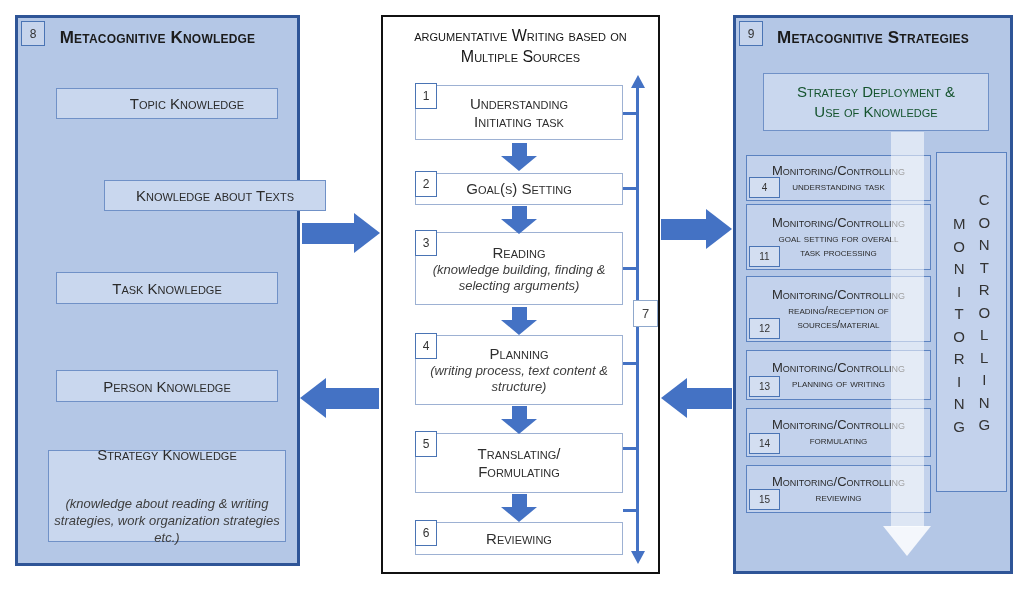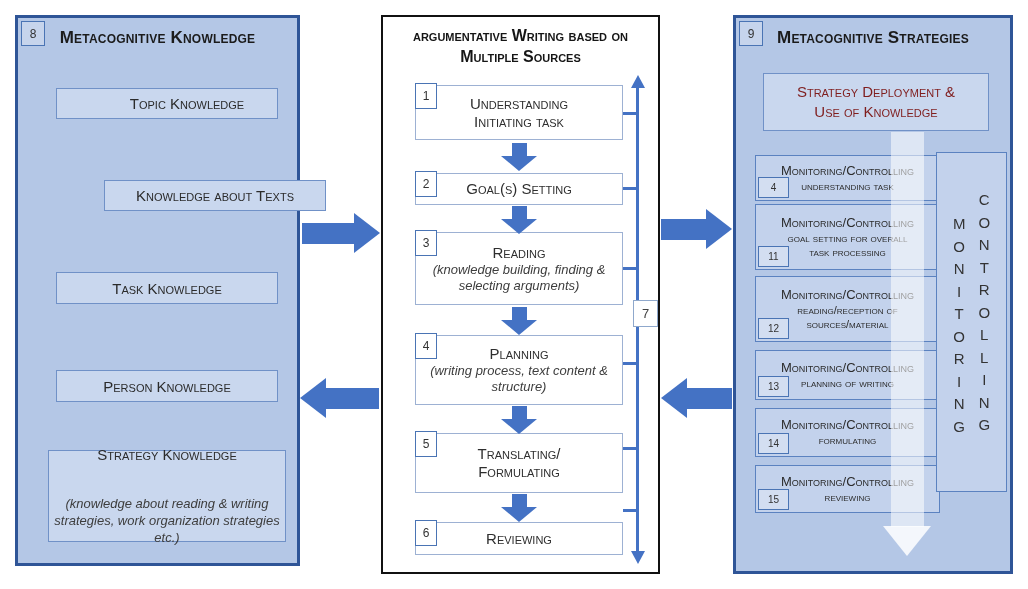--- a/index.html
+++ b/index.html
@@ -32,21 +32,21 @@
   .lbox {
     position: absolute; left: 38px; width: 222px;
     background: #c9d7ee; border: 1px solid #7091c7;
     display: flex; flex-direction: column; align-items: center; justify-content: center;
     font-variant: small-caps; font-size: 15px; color: #2b2b2b; text-align: center;
   }
   .note { font-variant: normal; font-style: italic; font-size: 13px; color: #3d3d3d; line-height: 17px; }
 
   
   .c-title { position: absolute; top: 8px; left: 0; width: 100%; text-align: center;
-    font-variant: small-caps; font-weight: bold; font-size: 16px; line-height: 21px; color:#151515; }
+    font-variant: small-caps; font-weight: normal; font-size: 16px; line-height: 21px; color:#151515; }
   .step {
     position: absolute; left: 32px; width: 208px; background: #fff;
     border: 1px solid #9db1d3;
     display: flex; flex-direction: column; align-items: center; justify-content: center;
     font-variant: small-caps; font-size: 15px; color: #2e2e2e; text-align: center; line-height: 18px;
   }
   .stepnum {
     position: absolute; top: -3px; left: -1px; width: 22px; height: 26px;
     background: #fff; border: 1px solid #4a74b4; color: #333;
     display: flex; align-items: center; justify-content: center; font-size: 12px; font-variant: normal;
@@ -68,24 +68,24 @@
     position: absolute; left: 250px; top: 283px; width: 25px; height: 27px;
     background: #fff; border: 1px solid #8fa8cc; color: #444;
     display: flex; align-items: center; justify-content: center; font-size: 13px;
   }
 
   
   .dep-box {
     position: absolute; left: 27px; top: 55px; width: 226px; height: 58px;
     background: #c9d7ee; border: 1px solid #7091c7;
     display: flex; flex-direction: column; align-items: center; justify-content: center;
-    font-variant: small-caps; font-size: 15px; line-height: 20px; color: #7f1d1d; text-align: center;
+    font-variant: small-caps; font-size: 15px; line-height: 20px; color: #14532d; text-align: center;
   }
   .mcbox {
-    position: absolute; left: 19px; width: 185px;
+    position: absolute; left: 10px; width: 185px;
     background: #c3d2ec; border: 1px solid #5b82c0;
     display: flex; flex-direction: column; align-items: center; justify-content: center;
     font-variant: small-caps; text-align: center; color: #2b2b2b; padding: 2px 0 3px 0;
   }
   .mc-line1 { font-size: 13px; line-height: 16px; }
   .mc-mid, .mc-tail { font-size: 11px; line-height: 14px; }
   .mcnum {
     position: absolute; left: 2px; bottom: 2px; width: 31px; height: 21px;
     background: #d3def1; border: 1px solid #4a74b4; color: #333;
     display: flex; align-items: center; justify-content: center; font-size: 10px; font-variant: normal;

